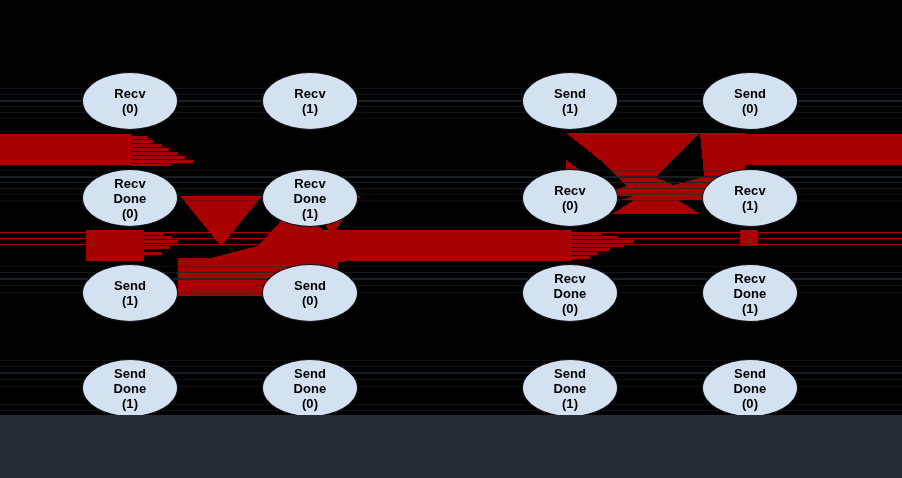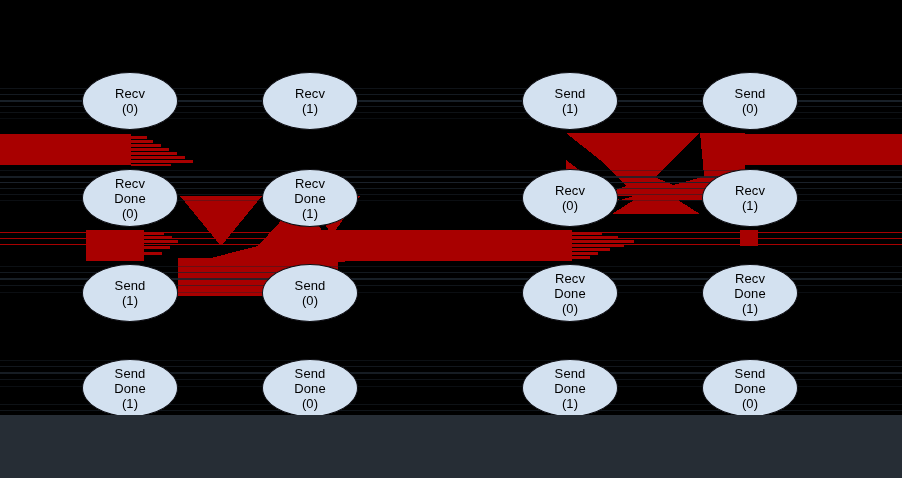--- a/index.html
+++ b/index.html
@@ -10,20 +10,21 @@
   }
   body {
     font-family: "Liberation Sans", sans-serif;
   }
   #app {
     position: relative;
     width: 902px;
     height: 478px;
     background: #000000;
     overflow: hidden;
+    font-weight: bold;
   }
   
   #graph-canvas {
     position: absolute;
     left: 0;
     top: 0;
     width: 902px;
     height: 415px;
     background: #000000;
     overflow: hidden;

